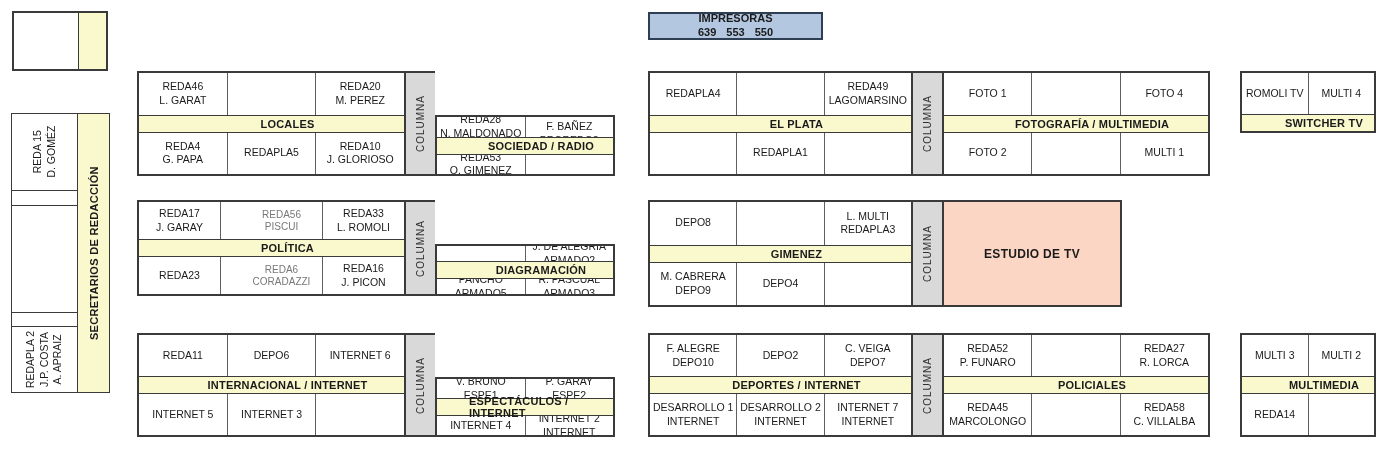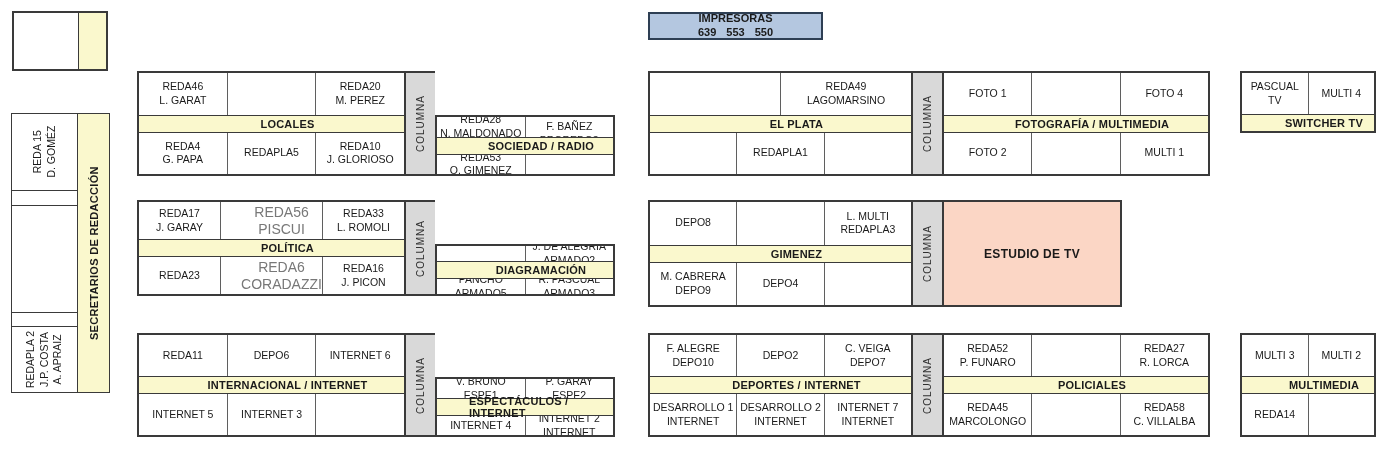--- a/index.html
+++ b/index.html
@@ -43,21 +43,21 @@
   .grp{display:flex;align-items:stretch;}
   .block{display:flex;flex-direction:column;border:2px solid var(--line);background:#fff;box-sizing:border-box;}
   .row{display:flex;flex:1;min-height:0;}
   .cell{flex:1;display:flex;align-items:center;justify-content:center;text-align:center;
         white-space:pre-line;font-size:10.5px;line-height:1.3;border-right:1px solid var(--thin);
         overflow:hidden;padding:1px;}
   .cell:last-child{border-right:none;}
   .hdr{height:16px;flex:0 0 16px;background:var(--yellow);border-top:1px solid var(--line);
        border-bottom:1px solid var(--line);display:flex;align-items:center;justify-content:center;
        font-weight:bold;font-size:11px;letter-spacing:.2px;padding-left:32px;}
-  .muted{color:#787878;font-size:14px;line-height:1.2;margin-left:20px;}
+  .muted{color:#787878;font-size:10px;line-height:1.2;margin-left:20px;}
 
   .w269{flex:0 0 269px;width:269px;}
   .w265{flex:0 0 265px;width:265px;}
   .w268{flex:0 0 268px;width:268px;}
   .w180{flex:0 0 180px;width:180px;margin-top:44px;}
   .w136{flex:0 0 136px;width:136px;}
 
   .pillar{flex:0 0 29px;width:29px;background:var(--gray);border-top:2px solid var(--line);
           border-bottom:2px solid var(--line);box-sizing:border-box;display:flex;
           align-items:center;justify-content:center;overflow:hidden;}
@@ -141,20 +141,21 @@
         <div class="cell">REDA53
 O. GIMENEZ</div>
         <div class="cell"></div>
       </div>
     </div>
   </div>
 
   <div class="abs grp" style="left:648px;top:71px;width:562px;height:105px">
     <div class="block w265">
       <div class="row">
+        <div class="cell">REDAPLA4</div>
         <div class="cell"></div>
         <div class="cell">REDA49
 LAGOMARSINO</div>
       </div>
       <div class="hdr">EL PLATA</div>
       <div class="row">
         <div class="cell"></div>
         <div class="cell">REDAPLA1</div>
         <div class="cell"></div>
       </div>
@@ -173,21 +174,21 @@
         <div class="cell">FOTO 2</div>
         <div class="cell"></div>
         <div class="cell">MULTI 1</div>
       </div>
     </div>
   </div>
 
   <div class="abs grp" style="left:1240px;top:71px;width:136px;height:62px">
     <div class="block w136">
       <div class="row">
-        <div class="cell">PASCUAL TV</div>
+        <div class="cell">ROMOLI TV</div>
         <div class="cell">MULTI 4</div>
       </div>
       <div class="hdr" style="border-bottom:none">SWITCHER TV</div>
     </div>
   </div>
 
   <div class="abs grp" style="left:137px;top:200px;width:478px;height:96px">
     <div class="block w269">
       <div class="row">
         <div class="cell">REDA17

